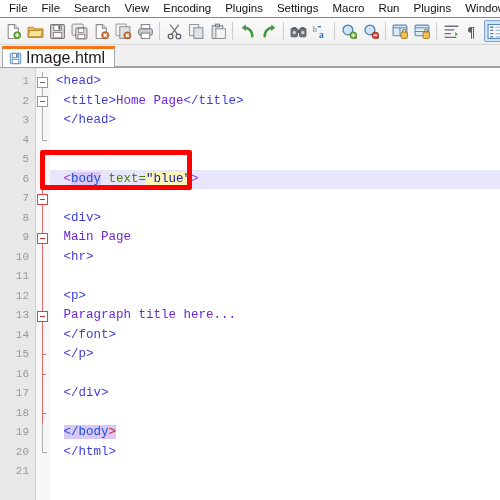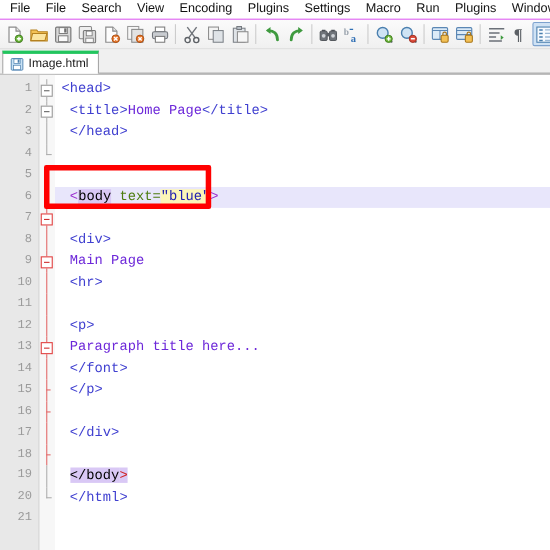--- a/index.html
+++ b/index.html
@@ -91,23 +91,23 @@
   }
   .tab {
     height: 21px;
     display: flex;
     align-items: center;
     gap: 4px;
     padding: 0 9px 0 6px;
     background: #ffffff;
     border: 1px solid #a8a8a8;
     border-bottom: none;
-    border-top: 3px solid #22c55e;
-    box-sizing: border-box;
-    font-size: 11px;
+    border-top: 3px solid #f97316;
+    box-sizing: border-box;
+    font-size: 16px;
     color: #1a1a1a;
     white-space: nowrap;
   }
   .tab-label { line-height: 14px; }
   .tabbar-filler {
     flex: 1 1 auto;
     height: 21px;
     border-bottom: 1px solid #a0a0a0;
     background: #f0f0f0;
   }
@@ -217,21 +217,21 @@
   }
   .code-line.current {
     background: #e8e6fb;
   }
 
   
   .tk-tag     { color: #4040d0; }
   .tk-text    { color: #6d28d9; }
   .tk-attr    { color: #4d7c0f; }
   .tk-val     { color: #2020b0; background: #fcf6b8; }
-  .tk-match   { color: #000000; background: #d9c8f5; }
+  .tk-match   { color: #1d4ed8; background: #d9c8f5; }
   .tk-matchgt { color: #d02020; background: #d9c8f5; }
   .tk-anglep  { color: #9b30d0; }
 
   
   .annot-rect {
     position: absolute;
     border: 5px solid #ff0000;
     box-sizing: border-box;
     pointer-events: none;
     border-radius: 2px;

